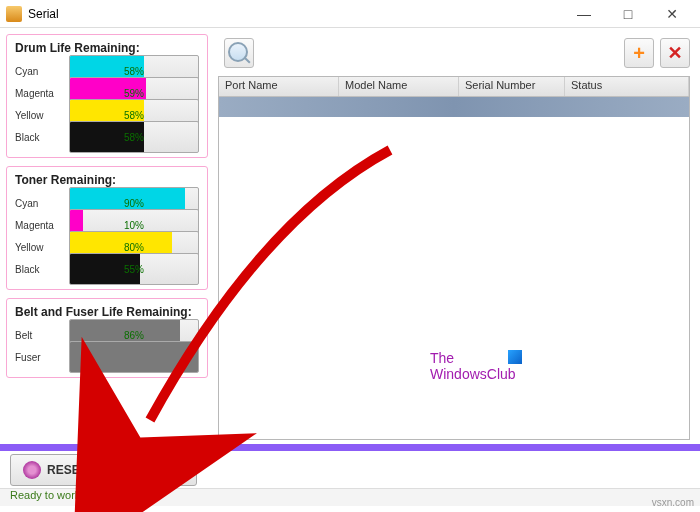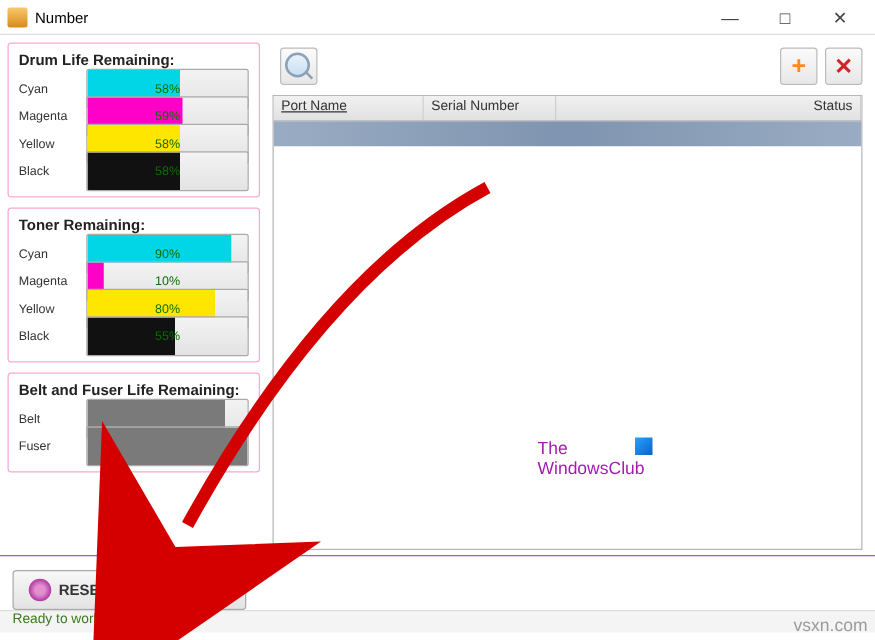--- a/index.html
+++ b/index.html
@@ -22,43 +22,43 @@
     .tb-btn { width: 30px; height: 30px; border: 1px solid #bbb; border-radius: 3px; background: linear-gradient(#fbfbfb,#e7e7e7); margin-left: 6px; display: flex; align-items: center; justify-content: center; cursor: pointer; }
     .tb-spacer { flex: 1; }
     .plus-ic { color: #ff8a1a; font-size: 20px; font-weight: bold; }
     .delete-ic { color: #d42323; font-size: 18px; font-weight: bold; }
     .loupe { width: 28px; height: 28px; display: inline-block; position: relative; }
     .loupe::before { content:""; position:absolute; width:16px; height:16px; border:2px solid #8aa2b6; border-radius:50%; left:3px; top:3px; background:linear-gradient(#e9f2fb,#c9dff1);}
     .loupe::after { content:""; position:absolute; width:8px; height:2px; background:#8aa2b6; transform:rotate(45deg); left:18px; top:20px; }
     .grid { border: 1px solid #b8b8b8; margin-top: 6px; flex: 1; background: #fff; }
     .ghead { display: flex; background: linear-gradient(#f1f1f1,#e1e1e1); border-bottom: 1px solid #bfbfbf; height: 20px; }
     .gcol { border-right: 1px solid #cfcfcf; padding: 2px 6px; font-size: 11px; color: #333; }
-    .c1{width:120px;text-decoration:underline;} .c2{width:120px;} .c3{width:106px;} .c4{flex:1;text-align:right;}
+    .c1{width:120px;} .c2{width:120px;} .c3{width:106px;} .c4{flex:1;}
     .grow { display:flex; height:20px; }
     .grow div { border-right:1px solid transparent; }
     .sel { background: linear-gradient(90deg,#9aacc3,#7f94b0,#9aacc3); filter: blur(0.3px);}
-    .bottom-bar { height: 44px; display: flex; align-items: flex-end; padding: 0 10px; gap: 10px; border-top: 1px solid #8b5cf6; }
+    .bottom-bar { height: 44px; display: flex; align-items: center; padding: 0 10px; gap: 10px; border-top: 7px solid #8b5cf6; }
     .big-btn { height: 32px; padding: 0 12px; border: 1px solid #a9a9a9; border-radius: 3px; background: linear-gradient(#f7f7f7,#e3e3e3); display: flex; align-items: center; gap: 6px; font-size: 12px; font-weight: bold; color: #333; cursor: pointer; }
     .gear-ic { width:18px; height:18px; border-radius:50%; background: radial-gradient(circle,#e48fd1 30%,#b03aa0 70%); }
     .undo-ic { width:18px; height:18px; position:relative; }
     .undo-ic::before { content:""; position:absolute; width:14px; height:14px; border:2px solid #3c78b5; border-right-color:transparent; border-radius:50%; left:1px; top:1px;}
     .undo-ic::after { content:""; position:absolute; left:-1px; top:7px; border:4px solid transparent; border-right-color:#3c78b5;}
     .status { height: 18px; display:flex; padding:0 10px; background:#f4f4f4; border-top:1px solid #ddd; color:#3a7a1a; font-size:11px; }
     .watermark { position:absolute; left:430px; top:350px; font-size:14px; color:#a21caf; line-height:1.15; } 
     .wm-sq { display:inline-block; width:14px; height:14px; background:linear-gradient(135deg,#27a2ff,#0a62c9); vertical-align:top; margin-left:54px;}
     .arrow { position:absolute; pointer-events:none; }
-    .footer-src { position:absolute; right:6px; bottom:4px; font-size:14px; color:#9a9a9a;}
+    .footer-src { position:absolute; right:6px; bottom:4px; font-size:10px; color:#9a9a9a;}
     .cyan{background:#00d6e6;} .magenta{background:#ff00c8;} .yellow{background:#ffe600;} .black{background:#111;} .grey{background:#7a7a7a;}
   </style>
 </head>
 <body>
 
 <div class="titlebar">
   <span class="title-icon"></span>
-  <span>Number</span>
+  <span>Serial</span>
   <div class="win-controls">
     <div class="win-btn">—</div>
     <div class="win-btn">□</div>
     <div class="win-btn close">✕</div>
   </div>
 </div>
 
 <div class="main">
   <div class="sidebar">
 
@@ -130,20 +130,21 @@
         </div>
     </div>
 
     <div class="panel">
       <h3>Belt and Fuser Life Remaining:</h3>
       <div id="belt-rows">
           <div class="row">
             <div class="lbl">Belt</div>
             <div class="bar-outer">
               <div class="bar-fill grey" style="width:86%"></div>
+              <div class="bar-txt">86%</div>
             </div>
           </div>
           <div class="row">
             <div class="lbl">Fuser</div>
             <div class="bar-outer">
               <div class="bar-fill grey" style="width:100%"></div>
               <div class="bar-txt"></div>
             </div>
           </div>
         </div>
@@ -161,20 +162,21 @@
           <span class="plus-ic">+</span>
         </div>
       <div class="tb-btn">
           <span class="delete-ic">✕</span>
         </div>
     </div>
 
     <div class="grid">
       <div class="ghead">
         <div class="gcol c1">Port Name</div>
+        <div class="gcol c2">Model Name</div>
         <div class="gcol c3">Serial Number</div>
         <div class="gcol c4">Status</div>
       </div>
       <div class="grow sel">
         <div class="c1"></div>
           <div class="c2"></div>
           <div class="c3"></div>
           <div class="c4"></div>
       </div>
     </div>

